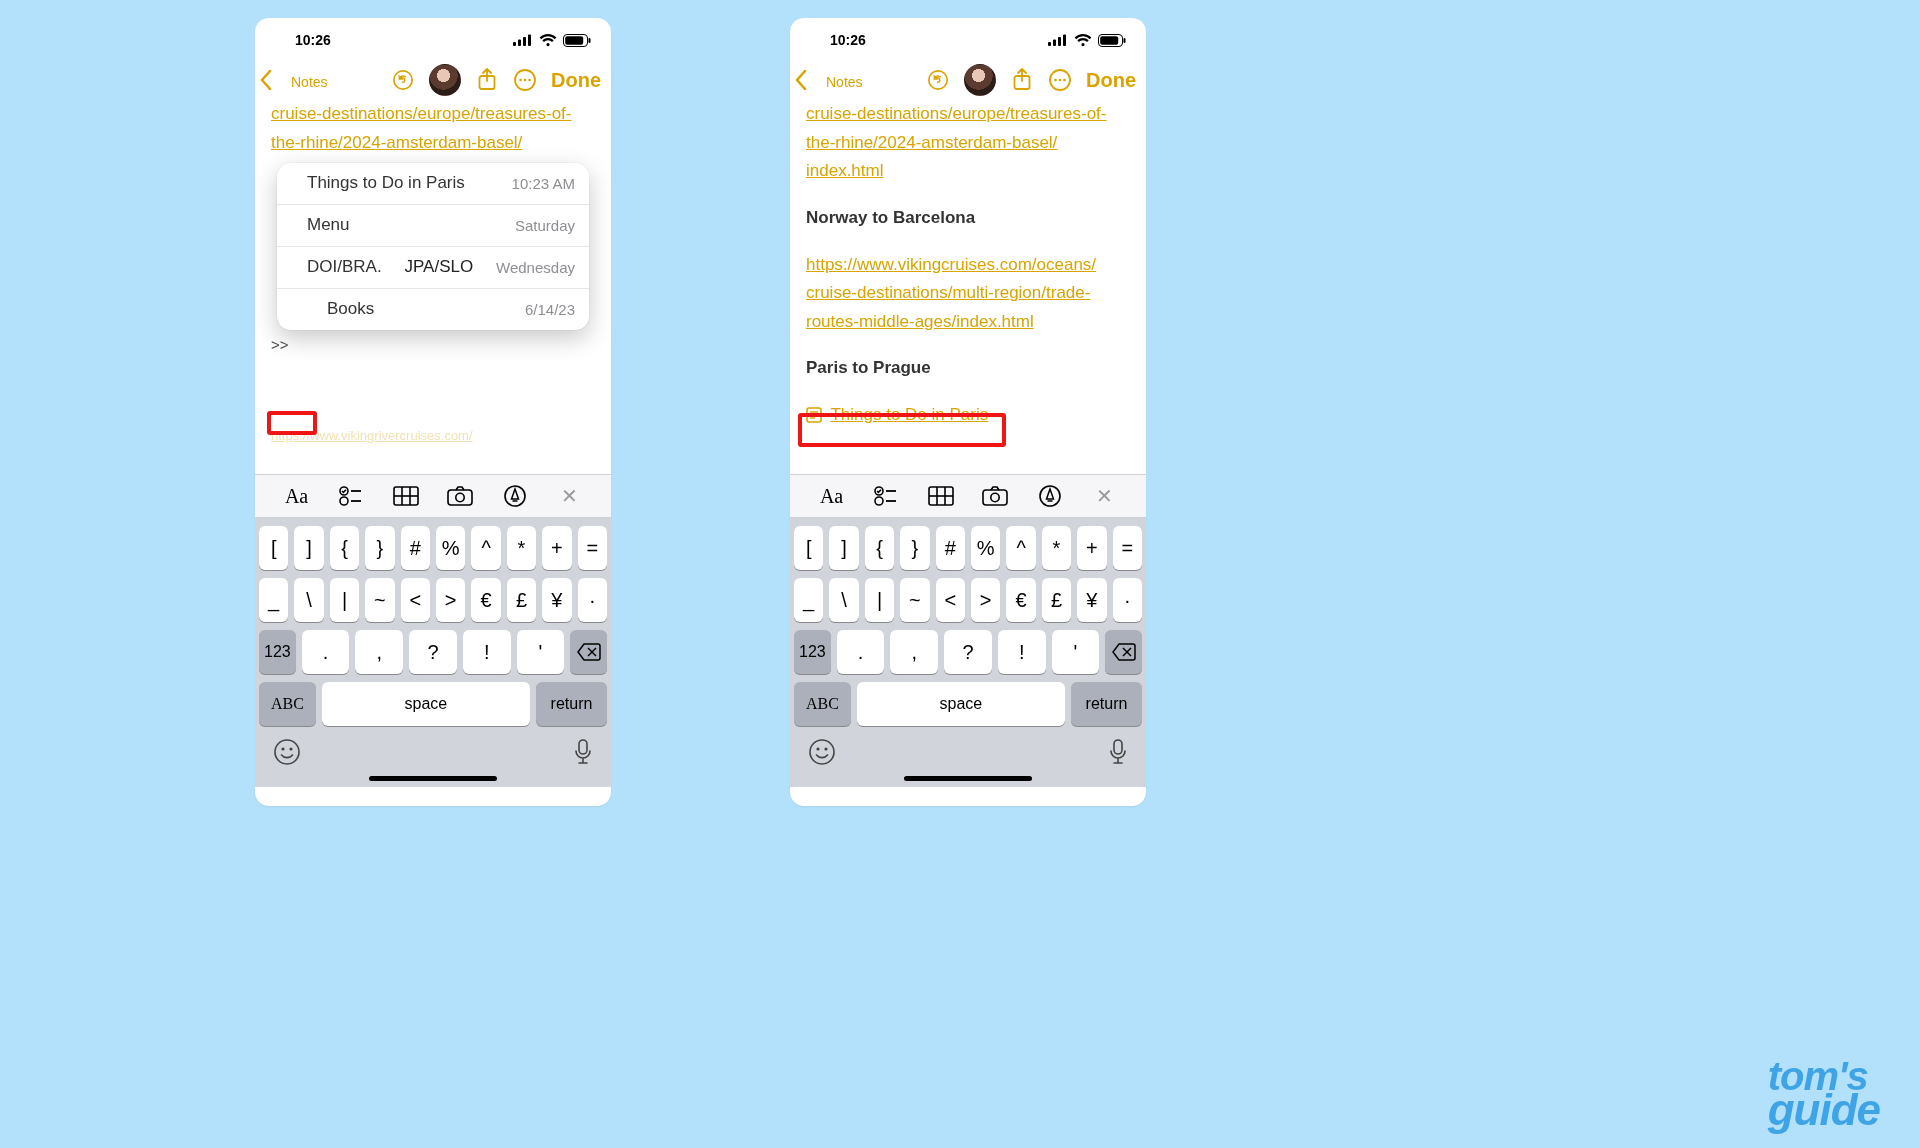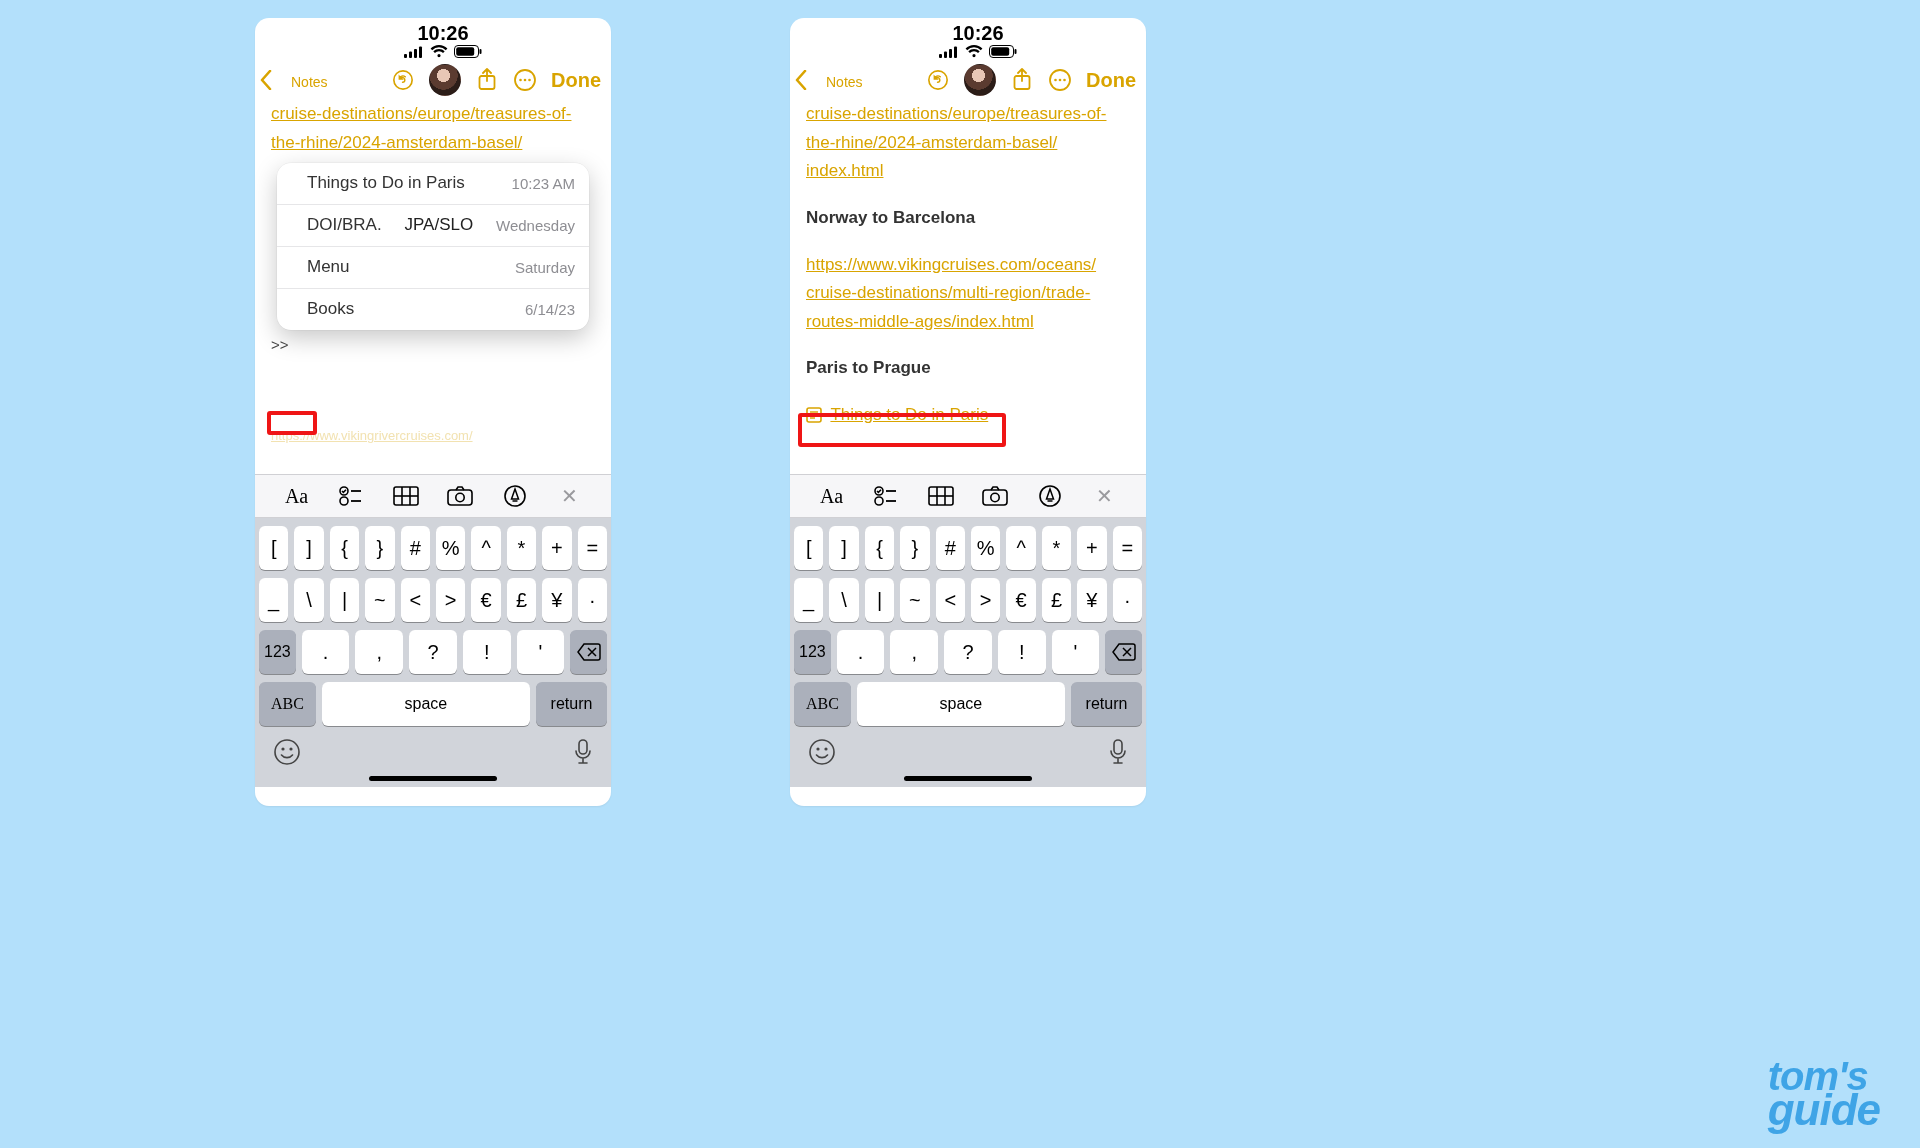--- a/index.html
+++ b/index.html
@@ -13,42 +13,42 @@
   html,body{margin:0;padding:0;width:1920px;height:1148px;background:var(--page-blue);font-family:-apple-system,Helvetica,Arial,sans-serif;}
   .stage{position:relative;width:1920px;height:1148px;}
   .phone{
     position:absolute;top:18px;width:356px;height:788px;background:#fff;border-radius:14px;
     box-shadow:0 1px 2px rgba(0,0,0,.06);
     overflow:hidden;
   }
   .phone.left{left:255px;}
   .phone.right{left:790px;}
   
-  .status{display:flex;align-items:center;justify-content:space-between;height:36px;padding:4px 20px 0 40px;font-size:20px;font-weight:600;flex-direction:column;}
+  .status{display:flex;align-items:center;justify-content:space-between;height:36px;padding:4px 20px 0 40px;font-size:14px;font-weight:600;}
   .status-right{display:flex;align-items:center;gap:6px;}
   .status-right svg{display:block;}
   
   .nav{display:flex;align-items:center;justify-content:space-between;height:44px;padding:0 10px 0 4px;}
   .nav-left,.nav-right{display:flex;align-items:center;gap:14px;color:var(--ios-yellow);}
   .back{display:flex;align-items:flex-end;gap:18px;font-size:14px;color:var(--ios-yellow);}
   .avatar{width:30px;height:30px;border-radius:50%;background:radial-gradient(circle at 45% 35%,#e8c7b6 0 25%,#5b3b30 26% 55%,#2c1d18 56% 100%);border:1px solid rgba(0,0,0,.08);}
   .done{font-size:20px;font-weight:600;color:var(--ios-yellow);}
   .iconbtn{width:24px;height:24px;display:flex;align-items:center;justify-content:center;}
   .note-area{padding:0 16px;font-size:17px;line-height:1.45;color:#333;}
   .note-area .link{color:var(--ios-yellow-link);text-decoration:underline;}
   .note-area .bold{font-weight:600;color:#333;}
   .faded-link{color:#f2e2b1;text-decoration:underline;font-size:13px;}
   
   .popover{
     margin:8px 6px 0 6px;background:#fff;border-radius:14px;
     box-shadow:0 8px 24px rgba(0,0,0,.22),0 0 0 .5px rgba(0,0,0,.06);
     overflow:hidden;font-size:17px;
   }
   .pop-row{display:flex;align-items:center;justify-content:space-between;height:41px;padding:0 14px 0 30px;border-bottom:.5px solid #e6e6e8;}
-  .pop-row:last-child{border-bottom:none;}
+  .pop-row:last-child{border-bottom:none;margin-left:20px;}
   .pop-row .mid{color:#222;}
   .pop-row .ts{color:#8e8e93;font-size:15px;}
   .pop-row .lead-ico{position:absolute;margin-left:-24px;}
   .pop-row .lead-ico svg{display:block;}
   
   .hl{position:absolute;border:4px solid var(--red);border-radius:3px;box-sizing:border-box;pointer-events:none;}
   
   
   .tbwrap{position:absolute;left:0;right:0;}
   .toolbar{display:flex;align-items:center;justify-content:space-evenly;height:42px;background:#f6f6f8;border-top:.5px solid #d0d0d4;border-bottom:.5px solid #d0d0d4;}
@@ -157,27 +157,27 @@
     <div class="note-area left-note">
       <p class="link">cruise-destinations/europe/treasures-of-</p>
       <p class="link">the-rhine/2024-amsterdam-basel/</p>
 
       <div class="popover">
         <div class="pop-row">
           <span>Things to Do in Paris</span>
           <span class="ts">10:23 AM</span>
         </div>
         <div class="pop-row">
+          <span>Menu</span>
+          <span class="ts">Saturday</span>
+        </div>
+        <div class="pop-row">
           <span>DOI/BRA.</span>
           <span class="mid">JPA/SLO</span>
           <span class="ts">Wednesday</span>
-        </div>
-        <div class="pop-row">
-          <span>Menu</span>
-          <span class="ts">Saturday</span>
         </div>
         <div class="pop-row">
           <span>Books</span>
           <span class="ts">6/14/23</span>
         </div>
       </div>
 
       <div style="margin-top:4px;font-size:15px;color:#444;">&gt;&gt;</div>
 
       <div style="position:absolute;bottom:-4px;left:16px;right:16px;text-align:left;">

